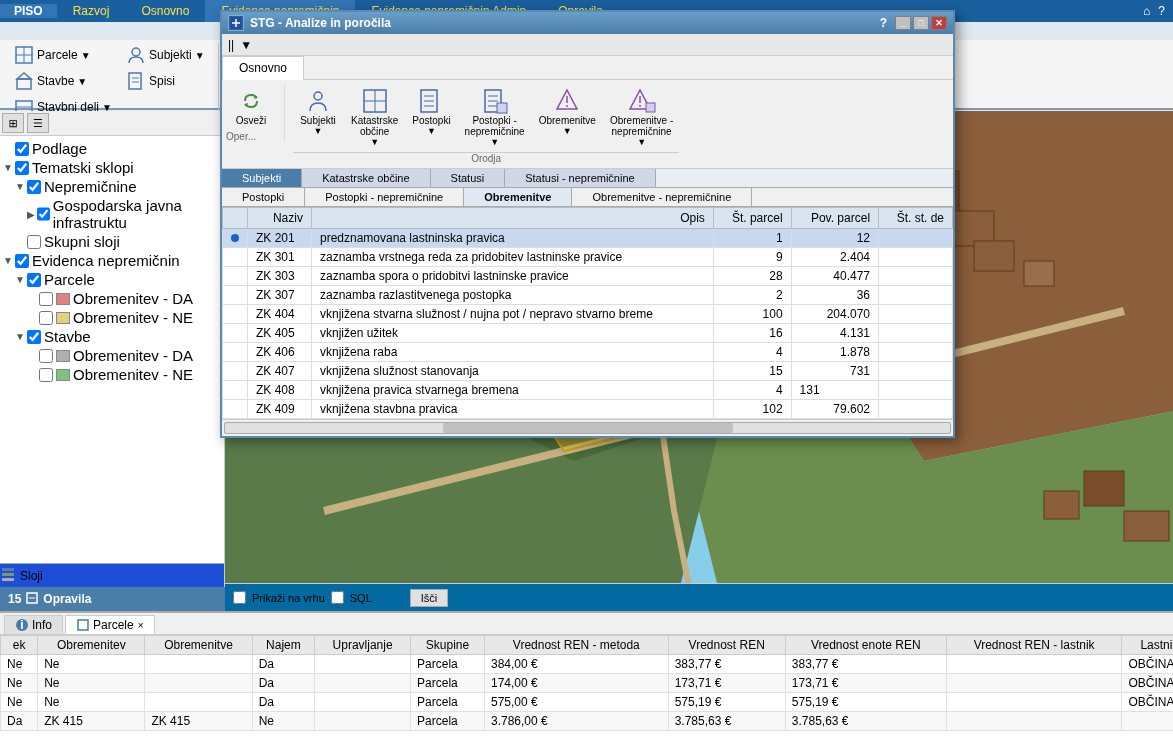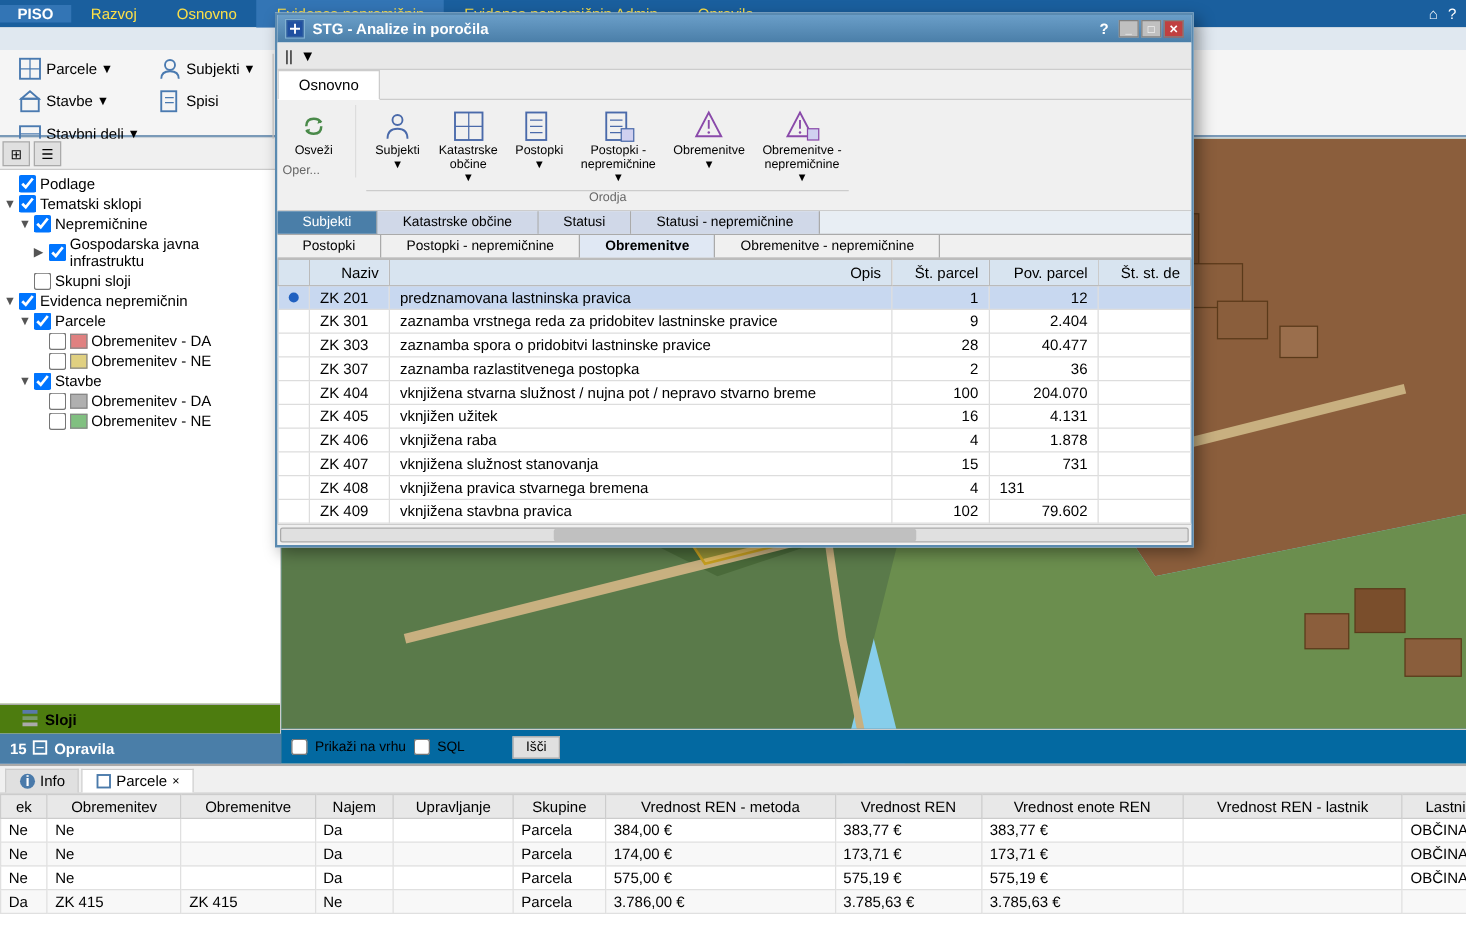--- a/index.html
+++ b/index.html
@@ -8,21 +8,21 @@
     
     .top-bar { display: flex; height: 22px; background: #1a5f9e; align-items: center; }
     .top-bar-tabs { display: flex; height: 100%; }
     .top-bar-tab { padding: 0 16px; display: flex; align-items: center; color: #fde047; font-size: 12px; cursor: pointer; }
     .top-bar-tab.active { background: #3375b5; }
     .top-bar-piso { background: #3375b5; padding: 0 14px; display: flex; align-items: center; color: white; font-weight: bold; font-size: 13px; }
     .top-bar-right { margin-left: auto; display: flex; align-items: center; padding-right: 8px; gap: 8px; color: white; }
     .tree-item { display: flex; align-items: center; padding: 1px 0; cursor: pointer; }
     .tree-item .toggle { width: 12px; font-size: 10px; color: #555; }
     .tree-item .checkbox { width: 14px; height: 14px; margin-right: 3px; }
-    .tree-item-label { font-size: 12px; }
+    .tree-item-label { font-size: 15px; }
     .tree-indent { padding-left: 12px; }
     .color-box { width: 14px; height: 12px; border: 1px solid #888; margin-right: 3px; }
     .color-box.red { background: #e08080; }
     .color-box.yellow { background: #e0d080; }
     .color-box.gray { background: #b0b0b0; }
     .color-box.green { background: #80c080; }
     .data-table { width: 100%; border-collapse: collapse; font-size: 11px; }
     .data-table th { background: #e8e8e8; border: 1px solid #ccc; padding: 2px 6px; white-space: nowrap; font-weight: normal; }
     .data-table td { border: 1px solid #e0e0e0; padding: 2px 6px; white-space: nowrap; }
     .data-table tr:nth-child(even) { background: #f8f8f8; }
@@ -67,21 +67,21 @@
     
     .map-bottom-bar { position: absolute; bottom: 130px; left: 225px; right: 0; height: 28px; background: #0369a1; border-top: 1px solid #ccc; display: flex; align-items: center; padding: 0 8px; gap: 6px; }
     .map-bottom-bar label { font-size: 11px; }
     .map-bottom-bar input[type=checkbox] { width: 13px; height: 13px; }
     .map-bottom-bar .search-btn { padding: 2px 10px; background: #e0e0e0; border: 1px solid #aaa; cursor: pointer; font-size: 11px; margin-left: 32px; }
 
     
     .left-toolbar { display: flex; gap: 3px; padding: 2px; border-bottom: 1px solid #ccc; background: #f0f0f0; }
     .left-toolbar-btn { width: 22px; height: 20px; background: #e0e0e0; border: 1px solid #aaa; cursor: pointer; display: flex; align-items: center; justify-content: center; font-size: 11px; }
 
-    .sloji-bar { background: #4d7c0f; border-top: 1px solid #aaa; height: 24px; display: flex; align-items: center; padding: 0 16px; font-size: 11px; font-weight: bold; gap: 4px; }
+    .sloji-bar { background: #1d4ed8; border-top: 1px solid #aaa; height: 24px; display: flex; align-items: center; padding: 0 0; font-size: 11px; font-weight: normal; gap: 4px; }
     .iskalniki-bar { background: #d0d8e0; border-top: 1px solid #aaa; height: 24px; display: flex; align-items: center; padding: 0 8px; font-size: 11px; font-weight: bold; gap: 4px; }
 
     .breadcrumb-bar { height: 20px; background: #e8e8e8; border-bottom: 1px solid #ccc; display: flex; align-items: center; padding: 0 6px; font-size: 11px; }
 
     
     .app-ribbon { background: #f5f5f5; border-bottom: 2px solid #7a9ab8; }
     .app-ribbon-tabs { display: flex; background: #e0e8f0; }
     .app-ribbon-tab { padding: 3px 14px; cursor: pointer; font-size: 11px; border-right: 1px solid #ccc; }
     .app-ribbon-tab.active { background: #f5f5f5; font-weight: bold; }
     .app-ribbon-content { display: flex; padding: 3px; gap: 2px; align-items: flex-start; }

